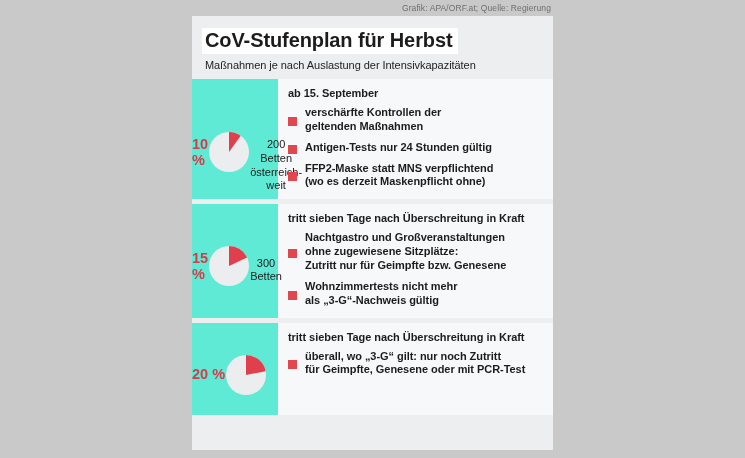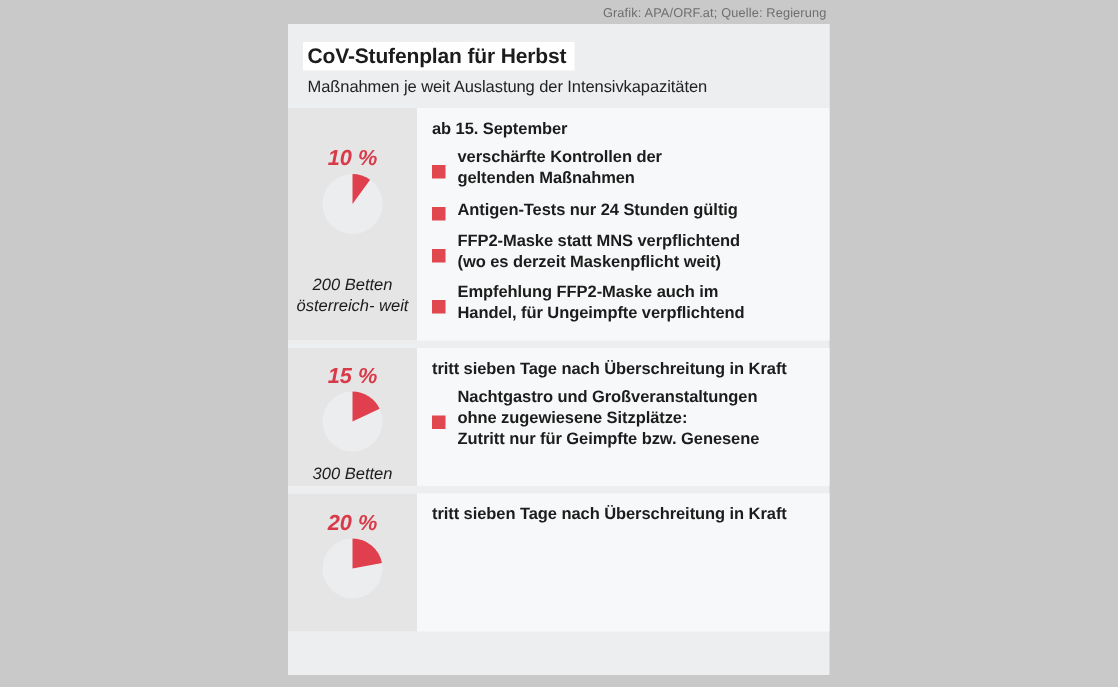--- a/index.html
+++ b/index.html
@@ -45,21 +45,21 @@
     box-sizing: border-box;
   }
 
   
   .header {
     padding: 12px 0 8px 10px;
     background: #eceef0;
   }
   .title {
     display: inline-block;
-    font-size: 14px;
+    font-size: 20px;
     font-weight: bold;
     color: #1c1c1c;
     background: #ffffff;
     padding: 1px 5px 2px 3px;
     letter-spacing: -0.1px;
     line-height: 1.15;
   }
   .subtitle {
     margin-top: 5px;
     font-size: 11px;
@@ -73,26 +73,25 @@
     display: flex;
     background: #f7f8f9;
     margin-bottom: 5px;
     box-sizing: border-box;
   }
   .section:last-child { margin-bottom: 0; }
 
   .level-col {
     width: 86px;
     flex: 0 0 86px;
-    background: #e5e5e5;
+    background: #5eead4;
     display: flex;
-    flex-direction: column;
+    flex-direction: row;
     align-items: center;
     box-sizing: border-box;
-    font-style: italic;
   }
   .level-pct {
     font-size: 14.5px;
     font-weight: bold;
     color: #d93a4a;
     letter-spacing: 0px;
     margin-bottom: 1px;
   }
   .pie-wrap {
     width: 42px;
@@ -161,21 +160,21 @@
 <body>
 
 <div class="stage">
 
   <div class="credit">Grafik: APA/ORF.at; Quelle: Regierung</div>
 
   <div class="card">
 
     <div class="header">
       <div class="title">CoV-Stufenplan für Herbst</div>
-      <div class="subtitle">Maßnahmen je weit Auslastung der Intensivkapazitäten</div>
+      <div class="subtitle">Maßnahmen je nach Auslastung der Intensivkapazitäten</div>
     </div>
 
     <div class="section sec-1">
       <div class="level-col">
         <div class="level-pct">10 %</div>
         <div class="pie-wrap">
           <svg width="42" height="42" viewBox="0 0 42 42">
             <circle cx="21" cy="21" r="20" fill="#ebedef"></circle>
             <path id="wedge-1" fill="#e0404e" d="M 21 21 L 21 1 A 20 20 0 0 1 32.756 4.820 Z"></path>
           </svg>
@@ -192,26 +191,21 @@
             <span class="bullet-text">verschärfte Kontrollen der
 geltenden Maßnahmen</span>
           </li>
           <li class="bullet">
             <span class="bullet-marker"></span>
             <span class="bullet-text">Antigen-Tests nur 24 Stunden gültig</span>
           </li>
           <li class="bullet">
             <span class="bullet-marker"></span>
             <span class="bullet-text">FFP2-Maske statt MNS verpflichtend
-(wo es derzeit Maskenpflicht weit)</span>
-          </li>
-          <li class="bullet">
-            <span class="bullet-marker"></span>
-            <span class="bullet-text">Empfehlung FFP2-Maske auch im
-Handel, für Ungeimpfte verpflichtend</span>
+(wo es derzeit Maskenpflicht ohne)</span>
           </li>
         </ul>
       </div>
     </div>
 
     <div class="section sec-2">
       <div class="level-col">
         <div class="level-pct">15 %</div>
         <div class="pie-wrap">
           <svg width="42" height="42" viewBox="0 0 42 42">
@@ -223,34 +217,46 @@
       </div>
       <div class="content-col">
         <div class="lead">tritt sieben Tage nach Überschreitung in Kraft</div>
         <ul class="bullets">
           <li class="bullet">
             <span class="bullet-marker"></span>
             <span class="bullet-text">Nachtgastro und Großveranstaltungen
 ohne zugewiesene Sitzplätze:
 Zutritt nur für Geimpfte bzw. Genesene</span>
           </li>
+          <li class="bullet">
+            <span class="bullet-marker"></span>
+            <span class="bullet-text">Wohnzimmertests nicht mehr
+als „3-G“-Nachweis gültig</span>
+          </li>
         </ul>
       </div>
     </div>
 
     <div class="section sec-3">
       <div class="level-col">
         <div class="level-pct">20 %</div>
         <div class="pie-wrap">
           <svg width="42" height="42" viewBox="0 0 42 42">
             <circle cx="21" cy="21" r="20" fill="#ebedef"></circle>
             <path id="wedge-3" fill="#e0404e" d="M 21 21 L 21 1 A 20 20 0 0 1 40.646 17.252 Z"></path>
           </svg>
         </div>
 
       </div>
       <div class="content-col">
         <div class="lead">tritt sieben Tage nach Überschreitung in Kraft</div>
+        <ul class="bullets">
+          <li class="bullet">
+            <span class="bullet-marker"></span>
+            <span class="bullet-text">überall, wo „3-G“ gilt: nur noch Zutritt
+für Geimpfte, Genesene oder mit PCR-Test</span>
+          </li>
+        </ul>
       </div>
     </div>
 
   </div>
 </div>
 
 </body></html>

